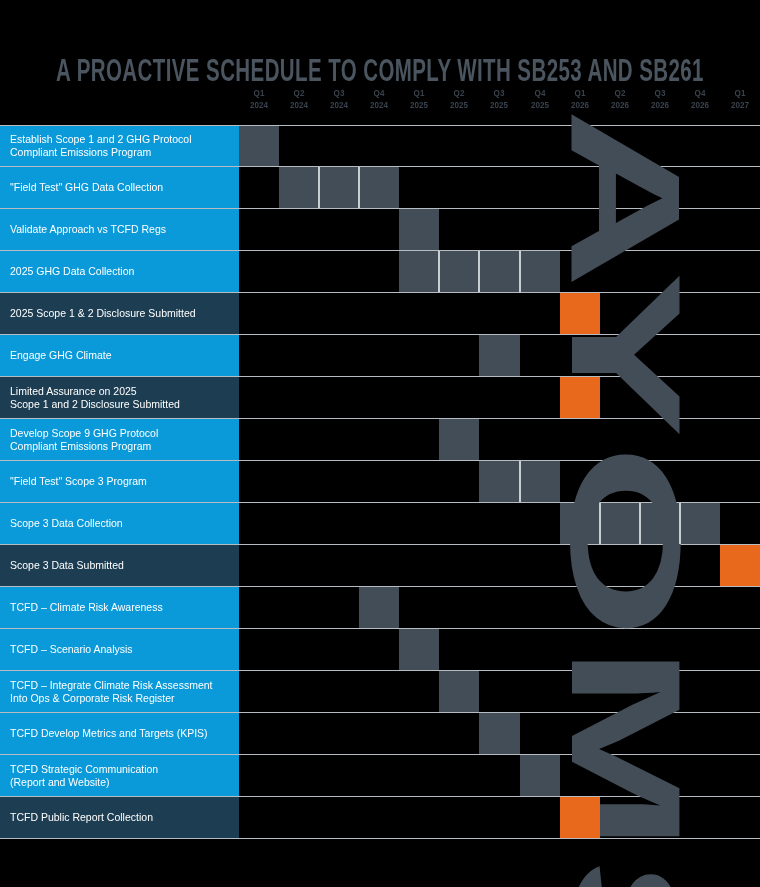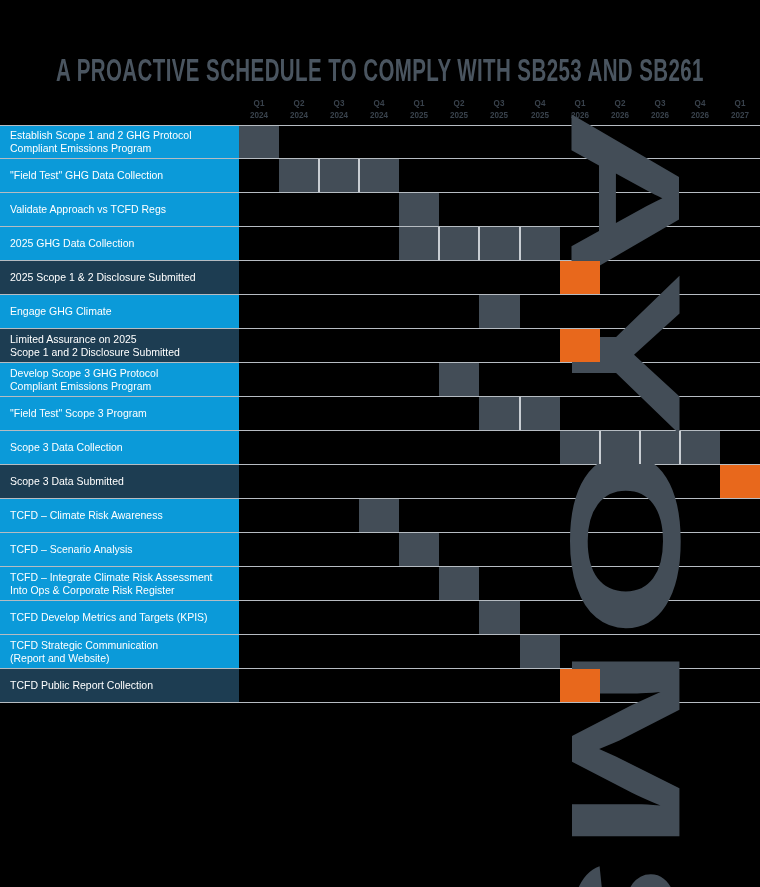--- a/index.html
+++ b/index.html
@@ -46,21 +46,21 @@
     transform: rotate(90deg);
     transform-origin: 150px 150px;
     transform: rotate(90deg) scaleY(0.62);
     line-height: 1;
     font-family: "Liberation Sans", sans-serif;
   }
 
   
   .qheader {
     position: absolute;
-    left: 239px; top: 46px;
+    left: 239px; top: 36px;
     width: 521px; height: 30px;
     display: flex;
     z-index: 2;
     justify-content: flex-end;
   }
   .qcell {
     flex: 1 1 0;
     display: flex; flex-direction: column;
     align-items: center; justify-content: center;
     color: #39424c;
@@ -72,21 +72,21 @@
   .qcell .qy { transform: scaleX(0.9); }
 
   
   .grid {
     position: absolute;
     left: 0; top: 77px;
     width: 760px;
   }
   .row {
     position: relative;
-    height: 34px;
+    height: 42px;
     display: flex;
     border-bottom: 1px solid #b6bcc2;
   }
   .row:first-child { border-top: 1px solid #b6bcc2; }
 
   .label {
     position: relative;
     width: 239px;
     flex: 0 0 239px;
     background: #0b9ad9;
@@ -273,21 +273,21 @@
         <div class="label">
           <span class="ltxt">Limited Assurance on 2025
 Scope 1 and 2 Disclosure Submitted</span>
         </div>
         <div class="track">
           <div class="bar orange first last" style="left: 61.5385%; width: 7.69231%;"></div>
         </div>
       </div>
       <div class="row">
         <div class="label">
-          <span class="ltxt">Develop Scope 3 GHG Protocol
+          <span class="ltxt">Develop Scope 9 GHG Protocol
 Compliant Emissions Program</span>
         </div>
         <div class="track">
           <div class="bar first last" style="left: 38.4615%; width: 7.69231%;"></div>
         </div>
       </div>
       <div class="row">
         <div class="label">
           <span class="ltxt">"Field Test" Scope 3 Program</span>
         </div>

